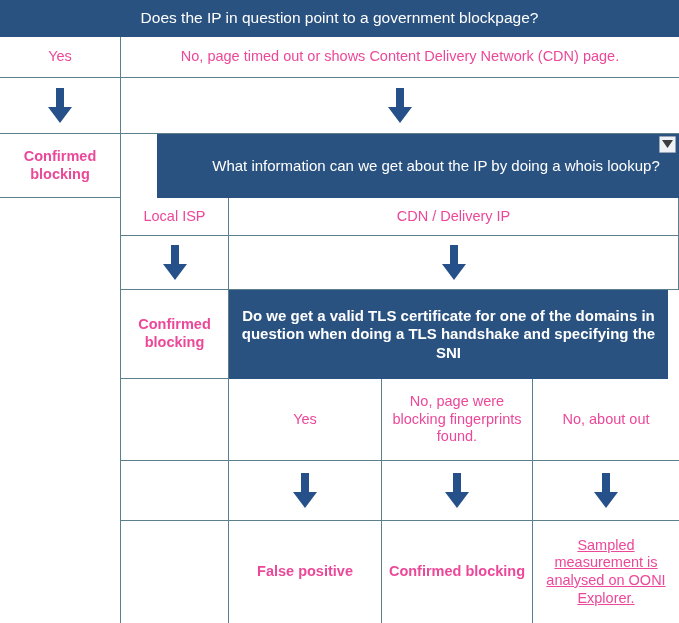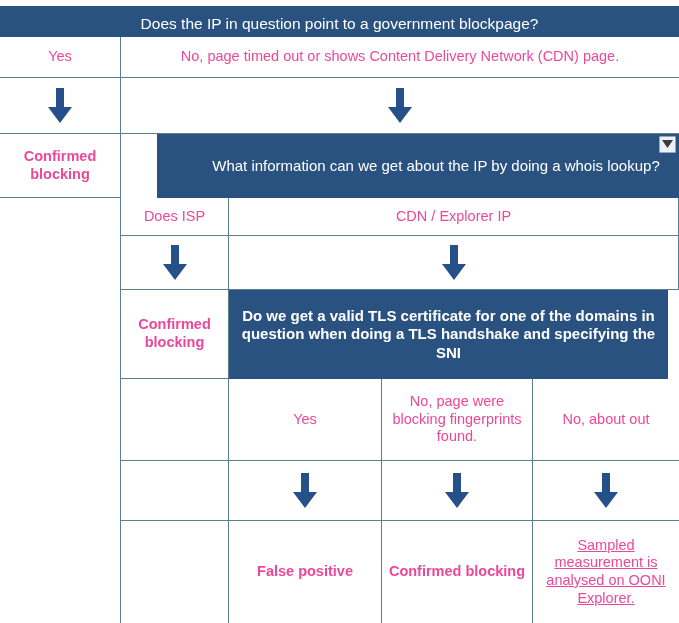--- a/index.html
+++ b/index.html
@@ -28,21 +28,21 @@
   }
   .br{border-right:1px solid #5b7f8c;}
   .bb{border-bottom:1px solid #5b7f8c;}
 
   .hdr{
     background:#2a5280;
     color:#ffffff;
     font-size:15px;
     border:none;
   }
-  .hdr.q-main{font-size:15.5px;margin-top:6px;}
+  .hdr.q-main{font-size:15.5px;}
   .bold{font-weight:bold;}
 
   
   .arrow{
     width:26px;height:36px;
     display:block;
   }
   .arrow svg{display:block;width:26px;height:36px;}
 
   
@@ -90,23 +90,23 @@
   <div class="cell hdr" style="left:121px;top:134px;width:558px;height:64px;margin-left:36px;">What information can we get about the IP by doing a whois lookup?</div>
 
   <div class="filter-btn" style="left:659px;top:136px;">
     <svg width="11" height="9" viewBox="0 0 11 9" xmlns="http://www.w3.org/2000/svg">
       <polygon points="0,0 11,0 5.5,8" fill="#3c3c3c"></polygon>
     </svg>
   </div>
 
   <div class="cell br" style="left:0;top:198px;width:121px;height:425px;"></div>
 
-  <div class="cell bb br" style="left:121px;top:198px;width:108px;height:38px;">Does ISP</div>
+  <div class="cell bb br" style="left:121px;top:198px;width:108px;height:38px;">Local ISP</div>
 
-  <div class="cell bb br" style="left:229px;top:198px;width:450px;height:38px;">CDN / Explorer IP</div>
+  <div class="cell bb br" style="left:229px;top:198px;width:450px;height:38px;">CDN / Delivery IP</div>
 
   <div class="cell bb br" style="left:121px;top:236px;width:108px;height:54px;">
     <span class="arrow">
       <svg viewBox="0 0 26 36" xmlns="http://www.w3.org/2000/svg">
         <polygon points="9,0 17,0 17,19 25,19 13,35 1,19 9,19" fill="#255089"></polygon>
       </svg>
     </span>
   </div>
 
   <div class="cell bb br" style="left:229px;top:236px;width:450px;height:54px;">

